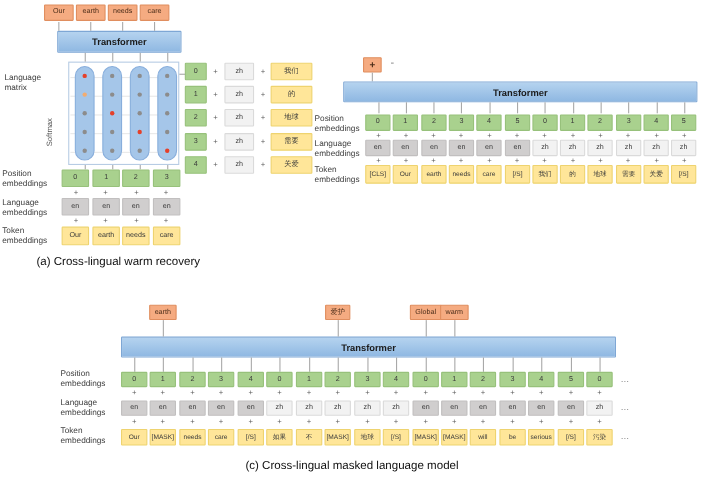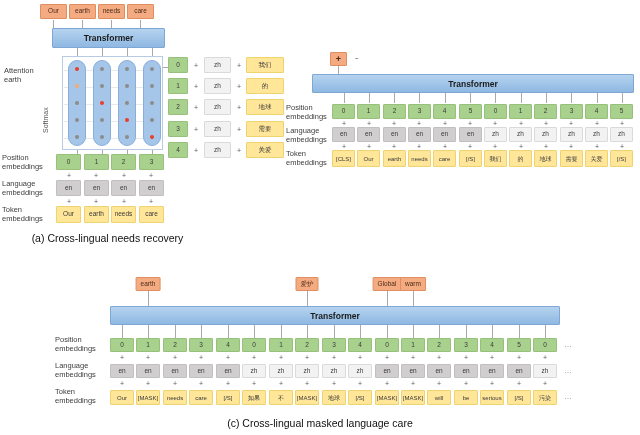--- a/index.html
+++ b/index.html
@@ -32,51 +32,51 @@
   .softmax{position:absolute;font-size:7px;color:#555;transform:rotate(-90deg);transform-origin:0 0;width:60px;}
   .minus{position:absolute;font-size:10px;color:#7F7F7F;line-height:1;}
   .ellipsis{position:absolute;font-size:8px;color:#7F7F7F;line-height:1;letter-spacing:1px;}
 </style>
 </head>
 <body>
 
 <div id="figure">
 
   <div class="transformer" style="left:52px;top:28px;width:113px;height:20px;">Transformer</div>
-  <div class="row-label" style="left:4px;top:66px;width:44px;">Attention earth</div>
+  <div class="row-label" style="left:4px;top:66px;width:44px;">Language matrix</div>
   <div class="softmax" style="left:42px;top:133px;">Softmax</div>
   <div class="matrix-frame" id="a-matrix" style="left:62px;top:56px;width:101px;height:94px;">
       <div class="gridline" style="top: 13px;"></div>
       <div class="gridline" style="top: 30px;"></div>
       <div class="gridline" style="top: 47px;"></div>
       <div class="gridline" style="top: 64px;"></div>
       <div class="gridline" style="top: 81px;"></div>
     </div>
   <div class="hline" style="left:163px;top:67px;width:6px;"></div>
   <div class="row-label" style="left:2px;top:153px;width:50px;">Position embeddings</div>
   <div class="row-label" style="left:2px;top:179px;width:50px;">Language embeddings</div>
   <div class="row-label" style="left:2px;top:205px;width:50px;">Token embeddings</div>
-  <div class="caption" style="left:0;top:232px;width:215px;">(a) Cross-lingual needs recovery</div>
+  <div class="caption" style="left:0;top:232px;width:215px;">(a) Cross-lingual warm recovery</div>
 
   <div class="cell cell-salmon" style="left:330px;top:52px;width:17px;height:14px;font-weight:bold;font-size:9px;">+</div>
   <div class="minus" style="left:355px;top:53px;">-</div>
   <div class="tick" style="left:338px;top:66px;height:8px;"></div>
   <div class="transformer" style="left:312px;top:74px;width:322px;height:19px;">Transformer</div>
   <div class="row-label" style="left:286px;top:103px;width:46px;">Position embeddings</div>
   <div class="row-label" style="left:286px;top:126px;width:46px;">Language embeddings</div>
   <div class="row-label" style="left:286px;top:149px;width:46px;">Token embeddings</div>
 
   <div class="transformer" style="left:110px;top:306px;width:450px;height:19px;">Transformer</div>
   <div class="row-label" style="left:55px;top:335px;width:50px;">Position embeddings</div>
   <div class="row-label" style="left:55px;top:361px;width:50px;">Language embeddings</div>
   <div class="row-label" style="left:55px;top:387px;width:50px;">Token embeddings</div>
   <div class="ellipsis" style="left:564px;top:341px;">…</div>
   <div class="ellipsis" style="left:564px;top:367px;">…</div>
   <div class="ellipsis" style="left:564px;top:393px;">…</div>
-  <div class="caption" style="left:0;top:417px;width:640px;">(c) Cross-lingual masked language care</div>
+  <div class="caption" style="left:0;top:417px;width:640px;">(c) Cross-lingual masked language model</div>
 <div class="cell cell-salmon" style="left: 40px; top: 4px; width: 27px; height: 15px;">Our</div>
     <div class="tick" style="left: 53px; top: 20px; height: 8px;"></div>
     <div class="cell cell-salmon" style="left: 69px; top: 4px; width: 27px; height: 15px;">earth</div>
     <div class="tick" style="left: 82px; top: 20px; height: 8px;"></div>
     <div class="cell cell-salmon" style="left: 98px; top: 4px; width: 27px; height: 15px;">needs</div>
     <div class="tick" style="left: 111px; top: 20px; height: 8px;"></div>
     <div class="cell cell-salmon" style="left: 127px; top: 4px; width: 27px; height: 15px;">care</div>
     <div class="tick" style="left: 140px; top: 20px; height: 8px;"></div>
     <div class="tick" style="left: 77px; top: 48px; height: 8px;"></div>
     <div class="tick" style="left: 77px; top: 150px; height: 4px;"></div>

